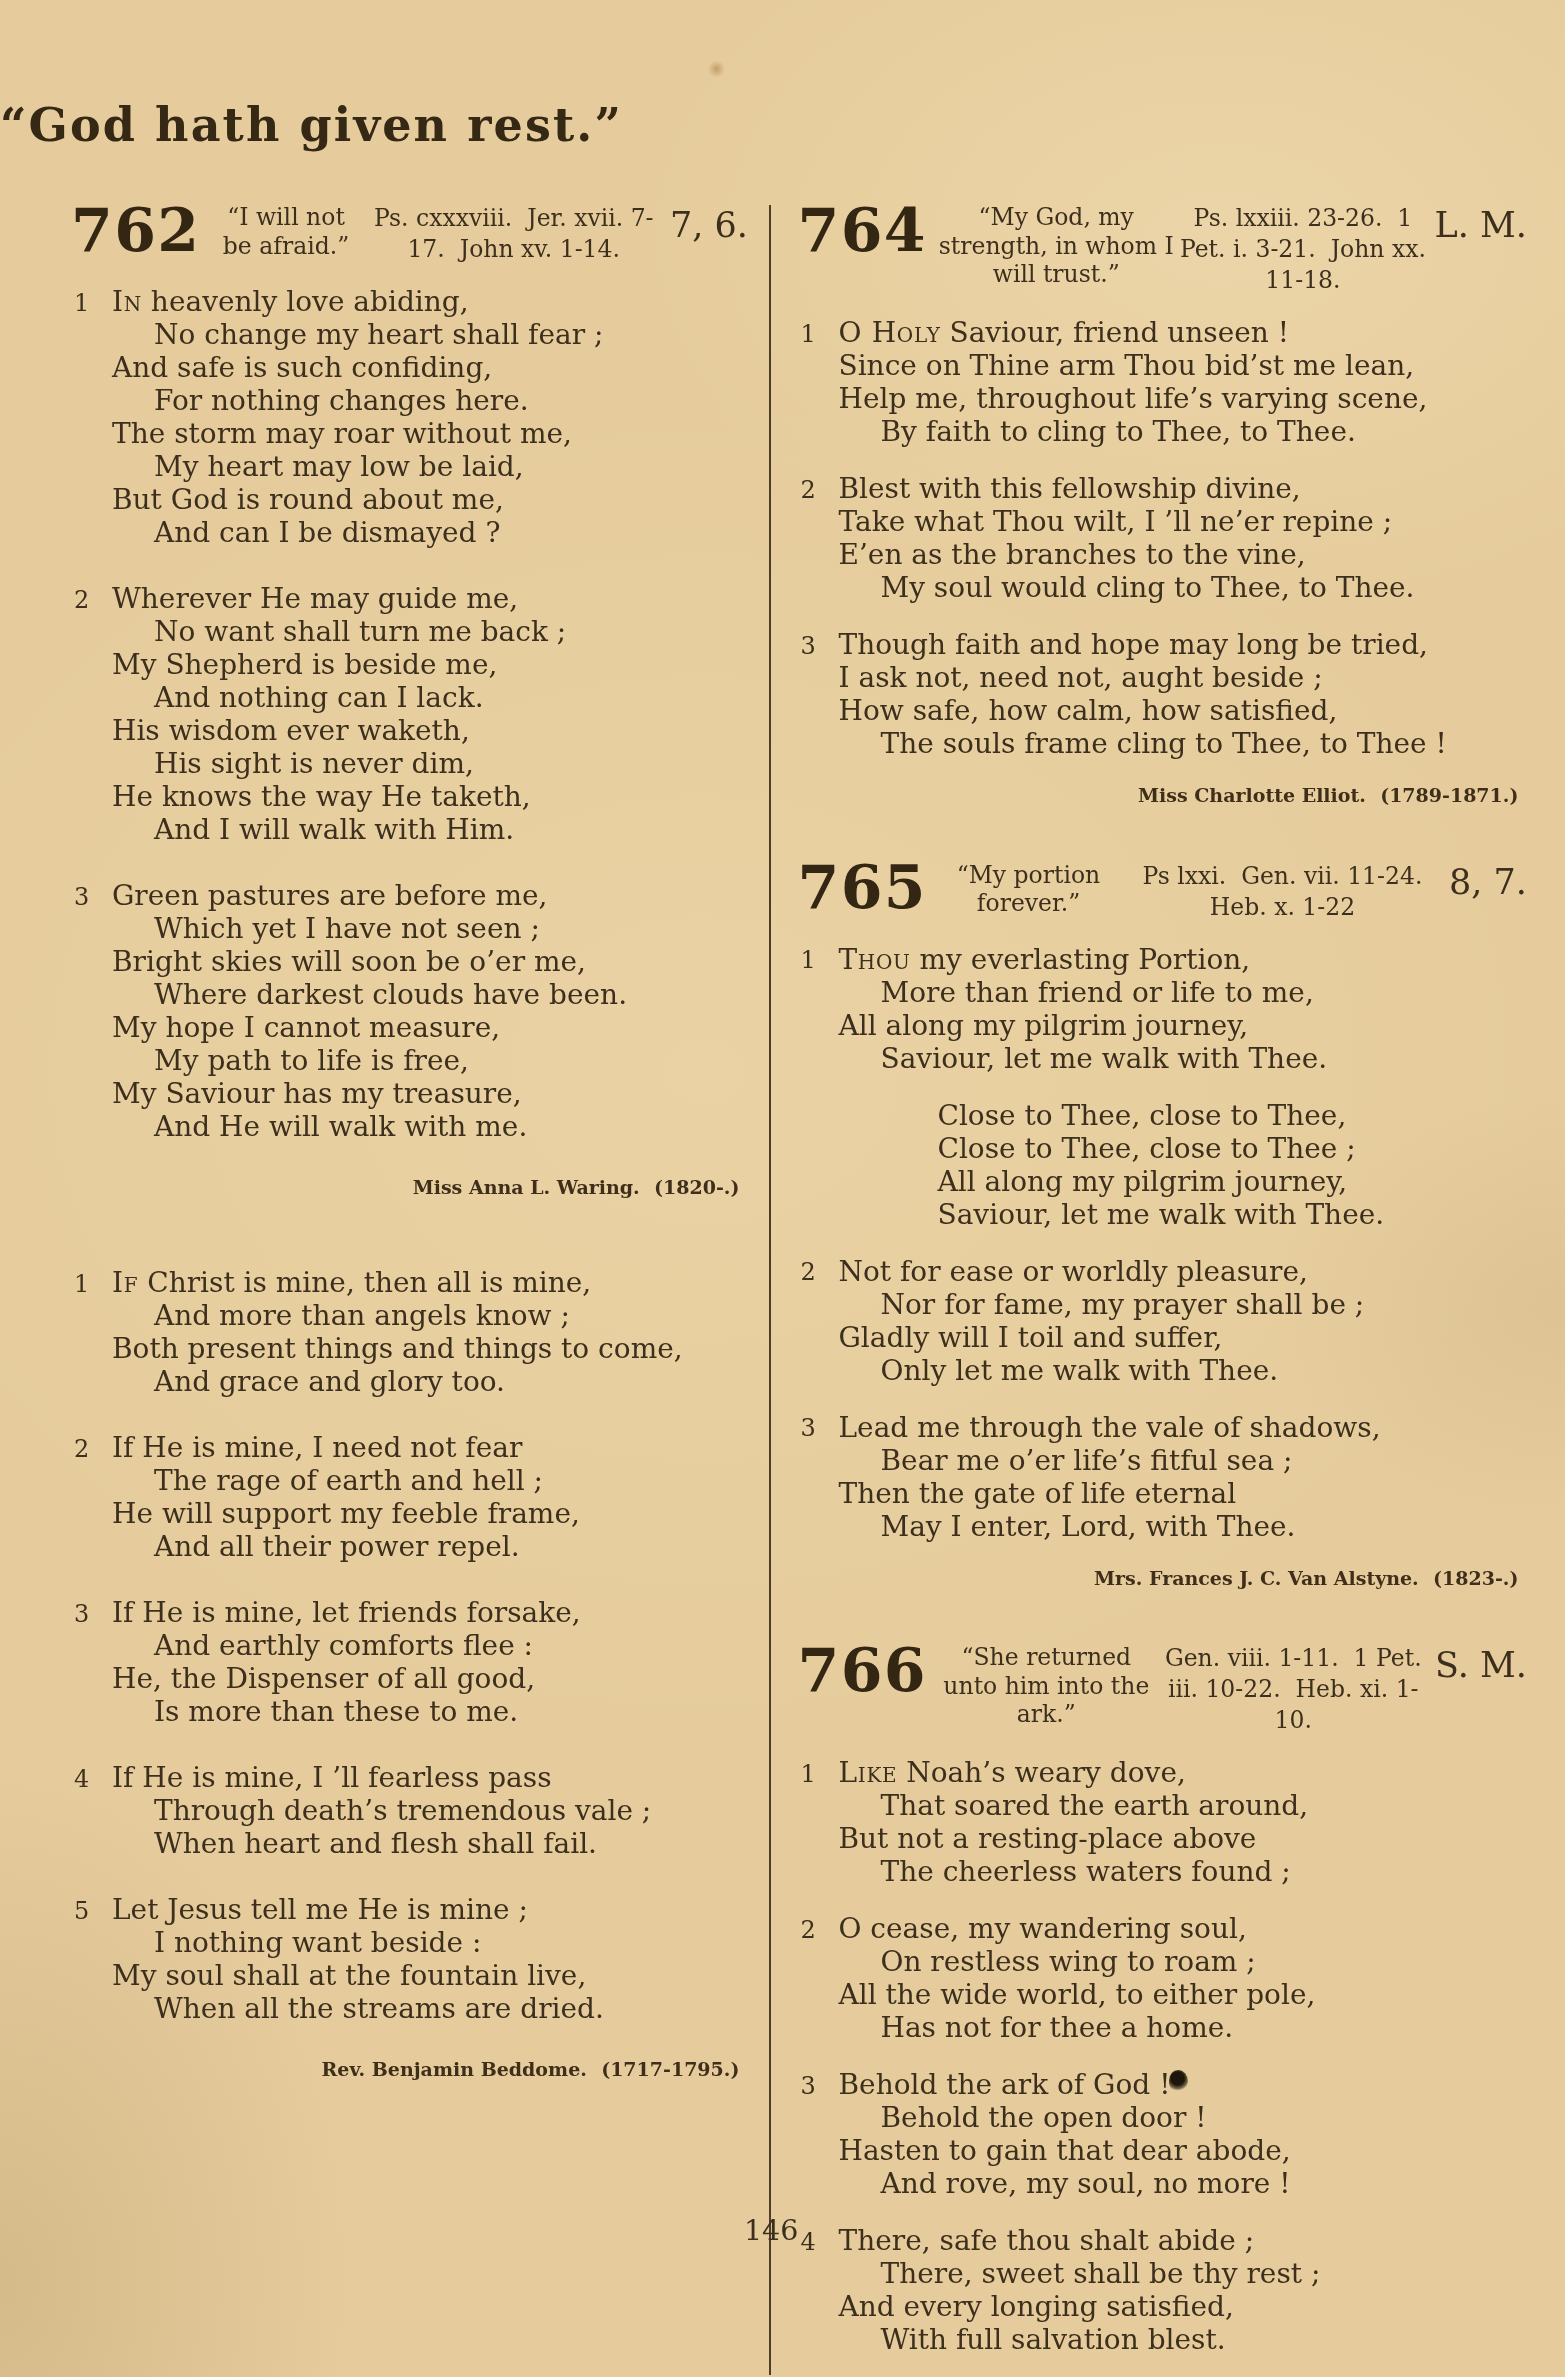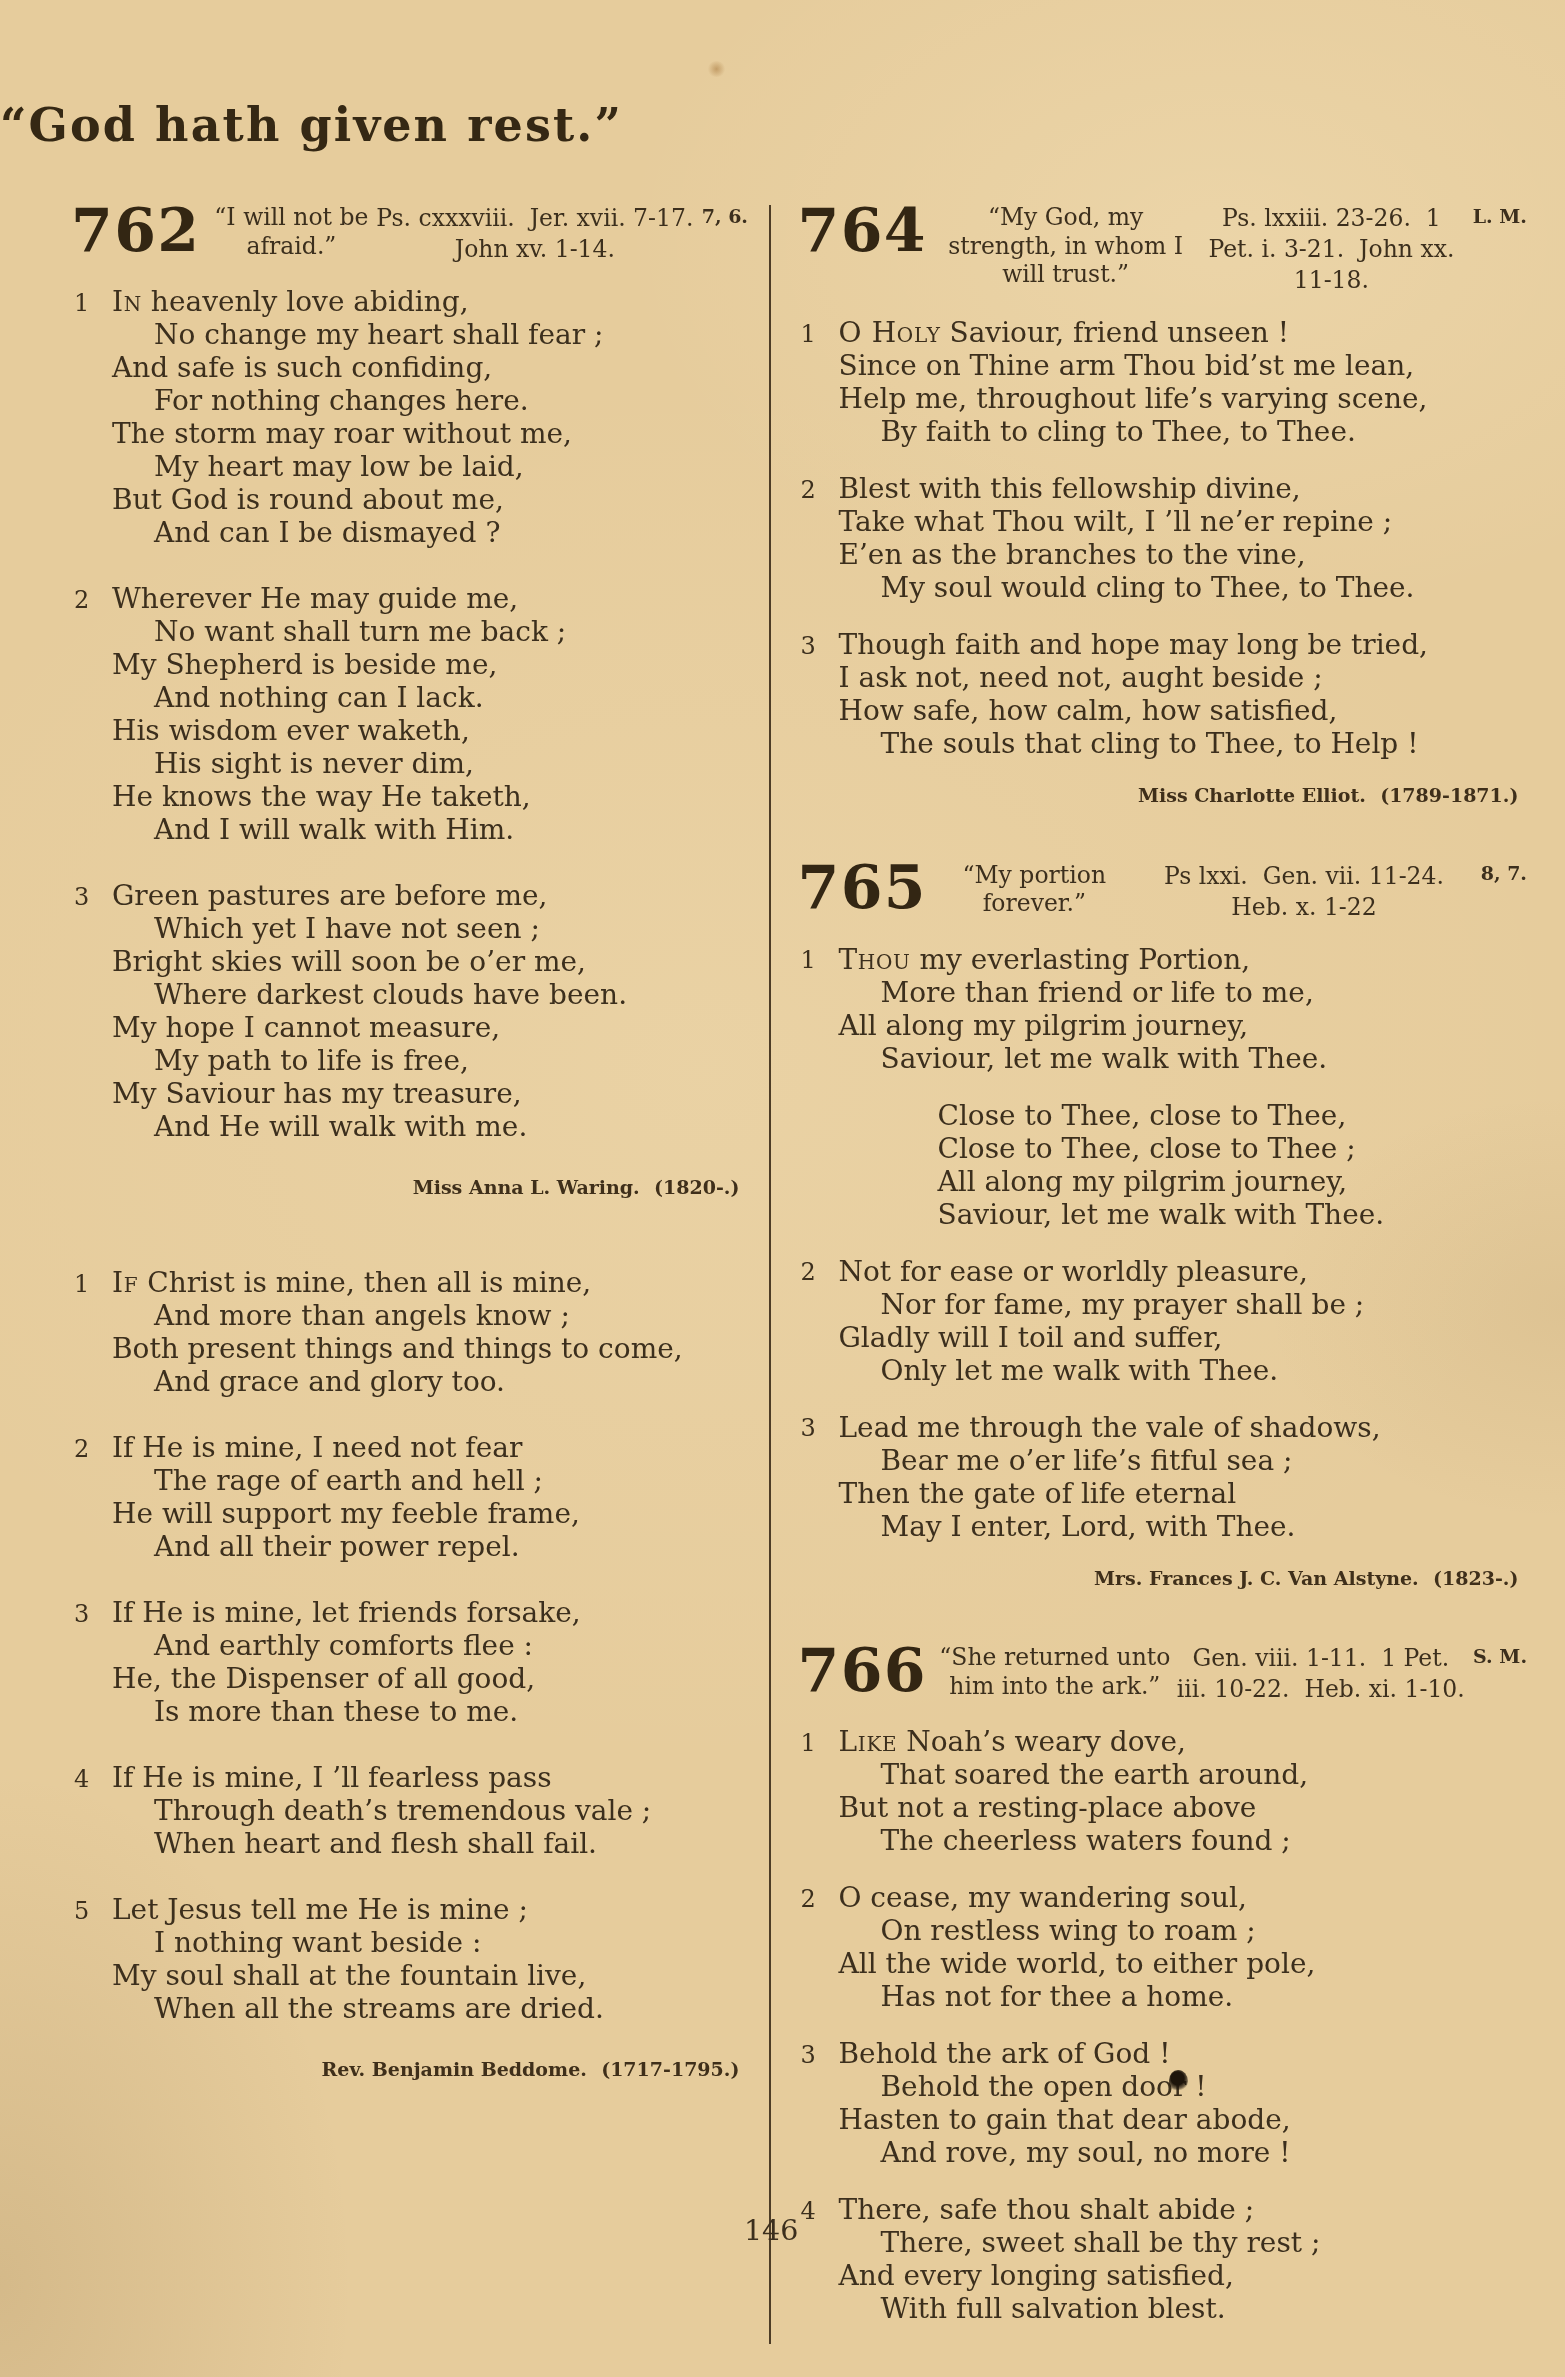--- a/index.html
+++ b/index.html
@@ -62,22 +62,22 @@
   .hymn-head-center {
     flex: 1;
     display: flex;
     text-align: center;
     padding-top: 1.4px;
     min-width: 0;
   }
   .hymn-quote { font-size: 23.5px; line-height: 28.5px; white-space: pre-wrap; }
   .hymn-refs  { font-size: 23.5px; line-height: 31px; white-space: pre-wrap; }
   .hymn-meter {
-    font-size: 19px;
-    font-weight: bold;
+    font-size: 35px;
+    font-weight: normal;
     padding-top: 2.9px;
     margin-left: 5.7px;
     white-space: nowrap;
     flex: none;
   }
   .stanza { margin-bottom: 24px; }
   .left .stanza { margin-bottom: 33px; }
   .line {
     position: relative;
     font-size: 28px;
@@ -226,21 +226,21 @@
           <div class="stanza">
             <div class="line ind0"><span class="stanza-num">2</span>Blest with this fellowship divine,</div>
             <div class="line ind0">Take what Thou wilt, I ’ll ne’er repine ;</div>
             <div class="line ind0">E’en as the branches to the vine,</div>
             <div class="line ind1">My soul would cling to Thee, to Thee.</div>
           </div>
           <div class="stanza">
             <div class="line ind0"><span class="stanza-num">3</span>Though faith and hope may long be tried,</div>
             <div class="line ind0">I ask not, need not, aught beside ;</div>
             <div class="line ind0">How safe, how calm, how satisfied,</div>
-            <div class="line ind1">The souls that cling to Thee, to Help !</div>
+            <div class="line ind1">The souls frame cling to Thee, to Thee !</div>
           </div>
           <div class="attribution"><span class="att-author">Miss Charlotte Elliot.</span><span class="att-dates">(1789-1871.)</span></div>
         </section>
         <section class="hymn">
           <header class="hymn-header">
             <span class="hymn-number">765</span>
             <span class="hymn-head-center">
               <span class="hymn-quote">“My portion forever.”</span>
               <span class="hymn-refs">Ps lxxi.  Gen. vii. 11-24.  Heb. x. 1-22</span>
             </span>

